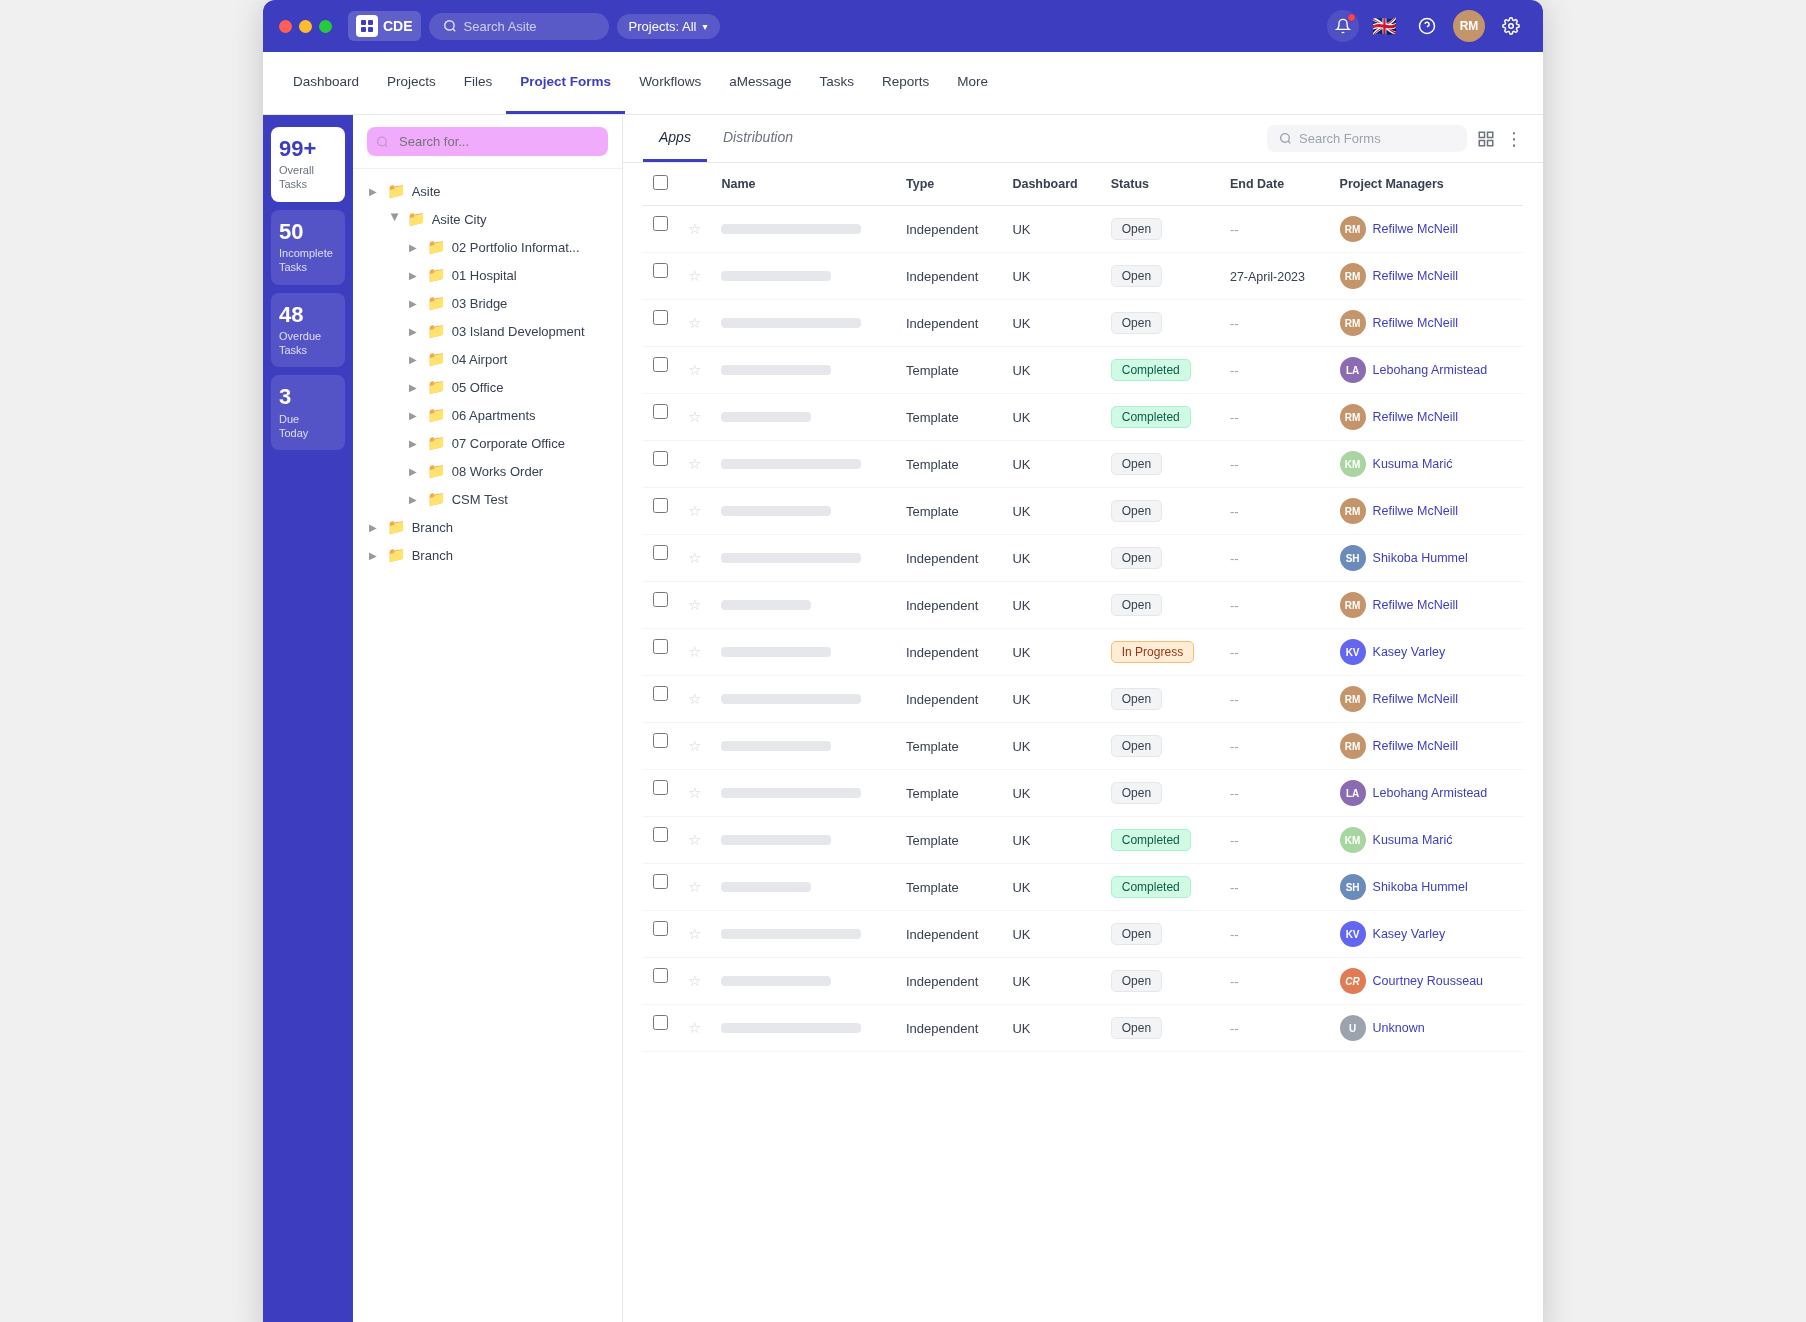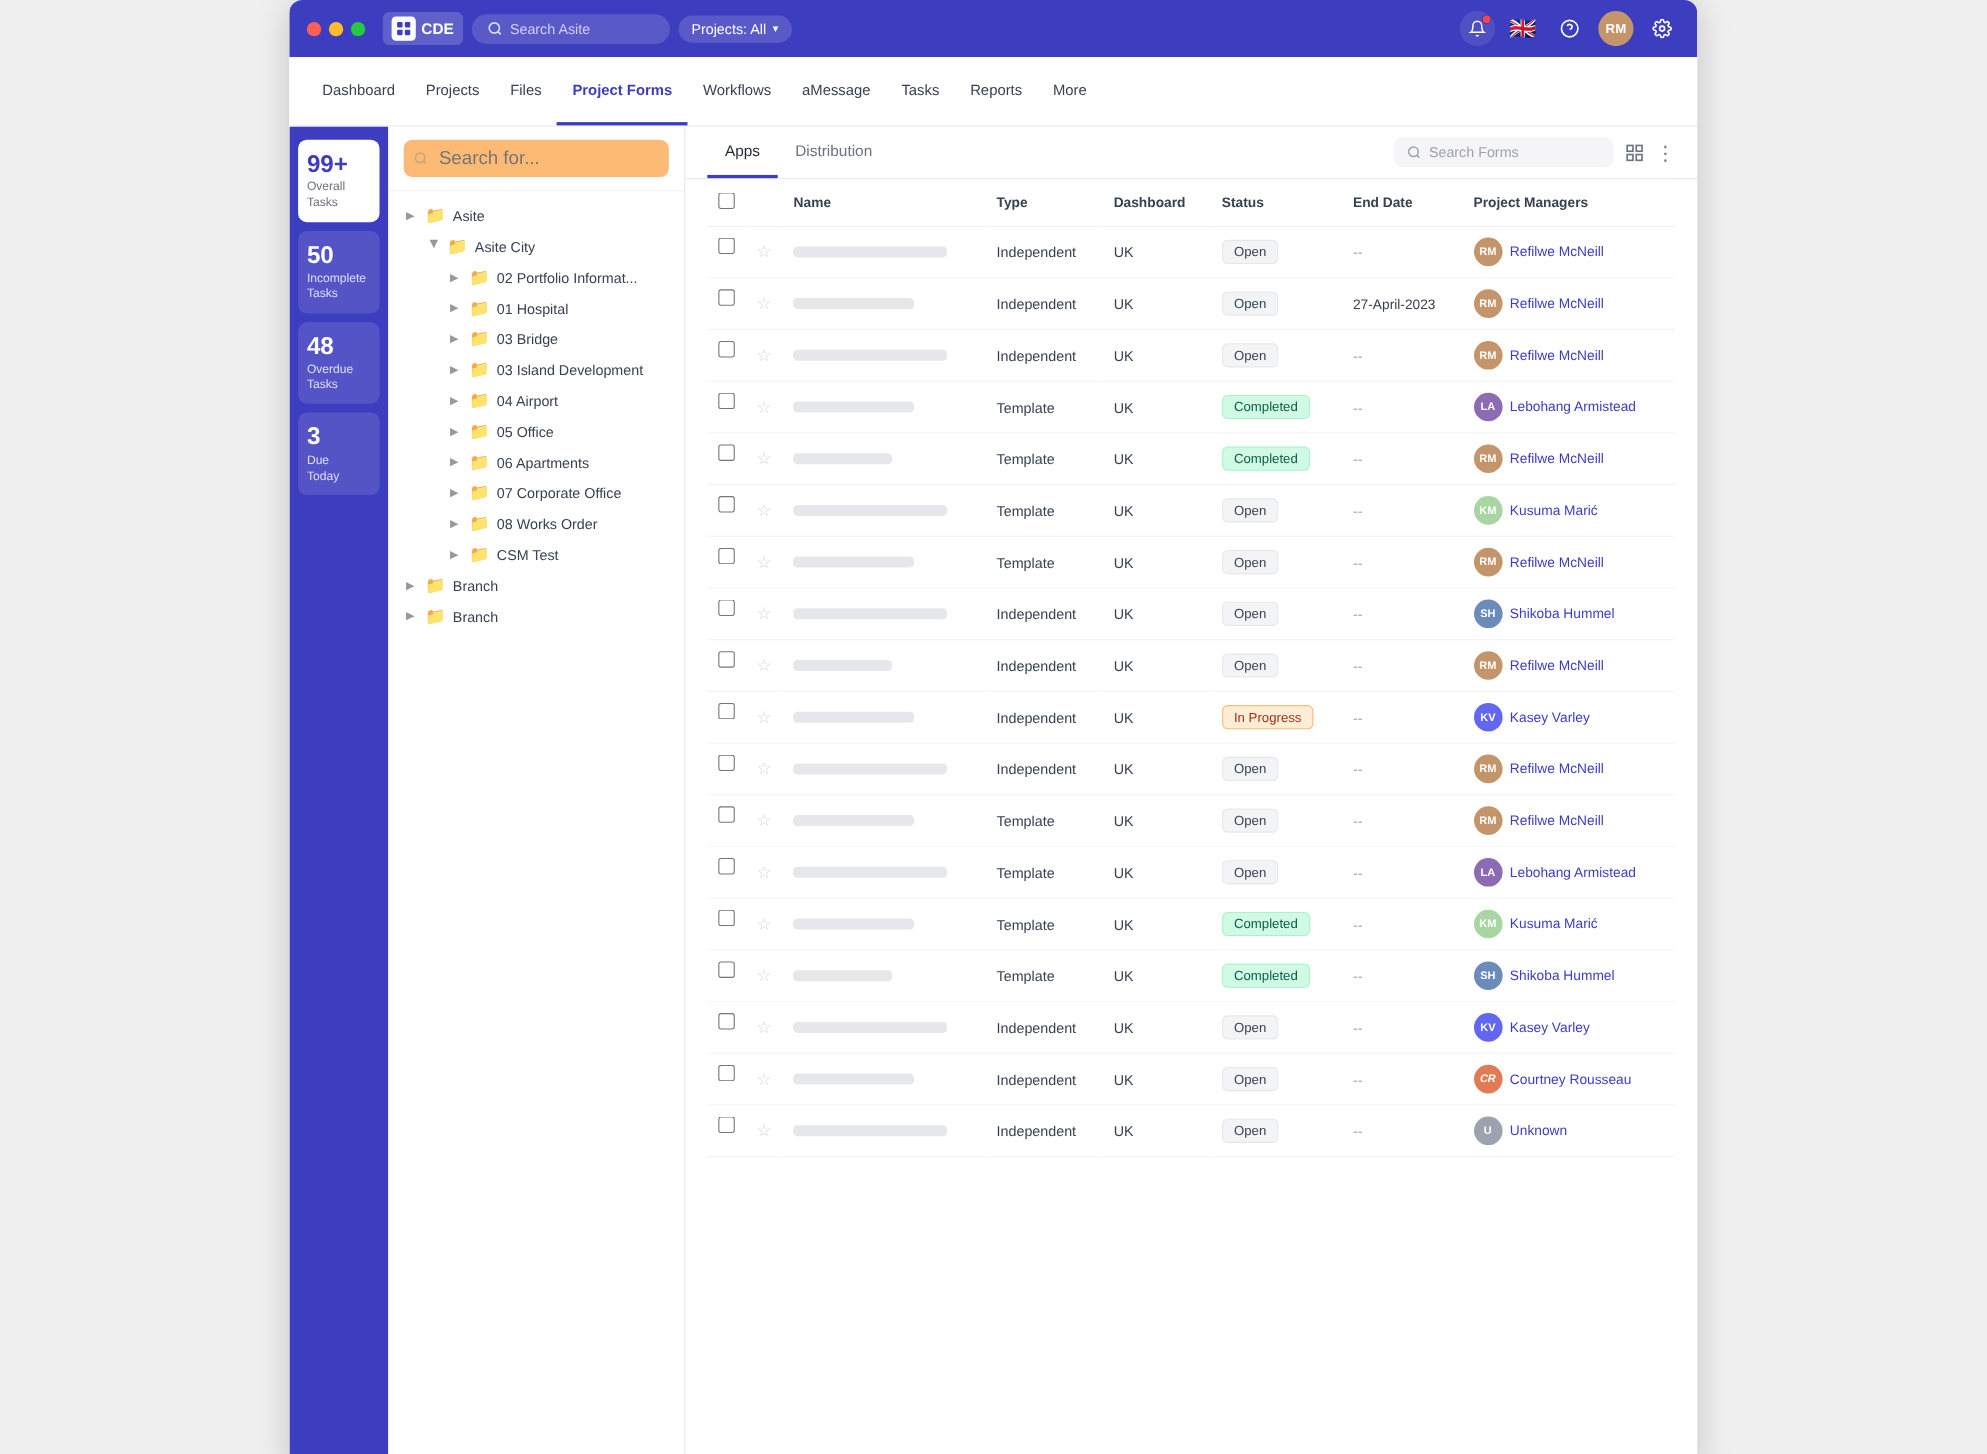--- a/index.html
+++ b/index.html
@@ -33,35 +33,35 @@
     .task-sidebar { width: 90px; background: #3d3dbf; padding: 12px 8px; display: flex; flex-direction: column; gap: 8px; flex-shrink: 0; }
     .task-card { background: rgba(255,255,255,0.12); border-radius: 8px; padding: 10px 8px; color: white; cursor: pointer; }
     .task-card.active { background: white; }
     .task-card.active .task-number { color: #3d3dbf; }
     .task-card.active .task-label { color: #3d3dbf; }
     .task-number { font-size: 22px; font-weight: 700; color: white; line-height: 1.1; }
     .task-label { font-size: 11px; color: rgba(255,255,255,0.8); margin-top: 2px; line-height: 1.3; }
     
     .nav-sidebar { width: 270px; border-right: 1px solid #e5e7eb; background: white; overflow-y: auto; flex-shrink: 0; }
     .nav-sidebar-search { padding: 12px 14px; border-bottom: 1px solid #f0f0f0; }
-    .nav-search-input { width: 100%; background: #fdba74; border: none; border-radius: 8px; padding: 7px 12px 7px 32px; font-size: 17px; color: #555; outline: none; }
+    .nav-search-input { width: 100%; background: #f0abfc; border: none; border-radius: 8px; padding: 7px 12px 7px 32px; font-size: 13px; color: #555; outline: none; }
     .nav-search-wrap { position: relative; }
     .nav-search-wrap svg { position: absolute; left: 9px; top: 50%; transform: translateY(-50%); opacity: 0.45; }
     .tree-root { padding: 8px 10px; }
     .tree-item { display: flex; align-items: center; gap: 6px; padding: 5px 6px; border-radius: 6px; cursor: pointer; font-size: 13px; color: #374151; }
     .tree-item .folder-icon { font-size: 15px; }
     .tree-item .chevron { font-size: 10px; color: #999; transition: transform 0.15s; width: 12px; }
     .tree-item.expanded .chevron { transform: rotate(90deg); }
     .tree-children { padding-left: 20px; }
     .folder-orange { color: #f59e0b; }
     
     .content { flex: 1; overflow: hidden; display: flex; flex-direction: column; }
     
     .content-tabs { display: flex; align-items: center; padding: 0 20px; border-bottom: 1px solid #e5e7eb; height: 48px; }
-    .content-tab { padding: 0 16px; height: 100%; display: flex; align-items: center; font-size: 14px; color: #6b7280; cursor: pointer; border-bottom: 3px solid transparent; }
+    .content-tab { padding: 0 16px; height: 100%; display: flex; align-items: center; font-size: 14px; color: #6b7280; cursor: pointer; border-bottom: 3px solid transparent; font-style: italic; }
     .content-tab.active { color: #1f2937; font-weight: 500; border-bottom: 3px solid #3d3dbf; }
     .tab-actions { margin-left: auto; display: flex; align-items: center; gap: 10px; }
     .forms-search { display: flex; align-items: center; gap: 7px; background: #f5f5f7; border-radius: 8px; padding: 6px 12px; font-size: 13px; color: #999; min-width: 200px; }
     .grid-icon { color: #6b7280; cursor: pointer; display: flex; gap: 2px; }
     .more-icon { color: #6b7280; cursor: pointer; font-size: 18px; }
     
     .table-container { flex: 1; overflow-y: auto; padding: 0 20px; }
     table { width: 100%; border-collapse: collapse; }
     thead th { padding: 12px 10px; text-align: left; font-size: 12.5px; font-weight: 600; color: #374151; border-bottom: 1px solid #e5e7eb; white-space: nowrap; position: sticky; top: 0; background: white; z-index: 2; }
     thead th.check-col { width: 30px; }

